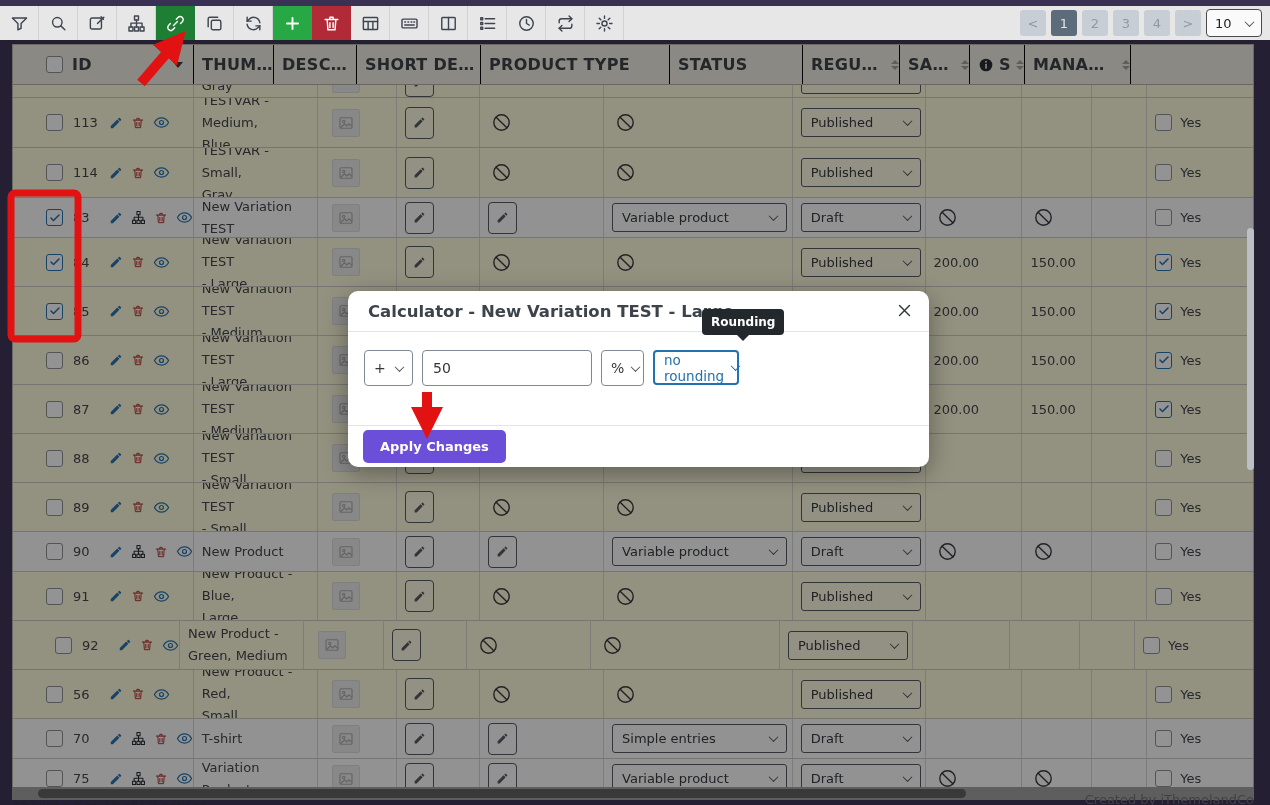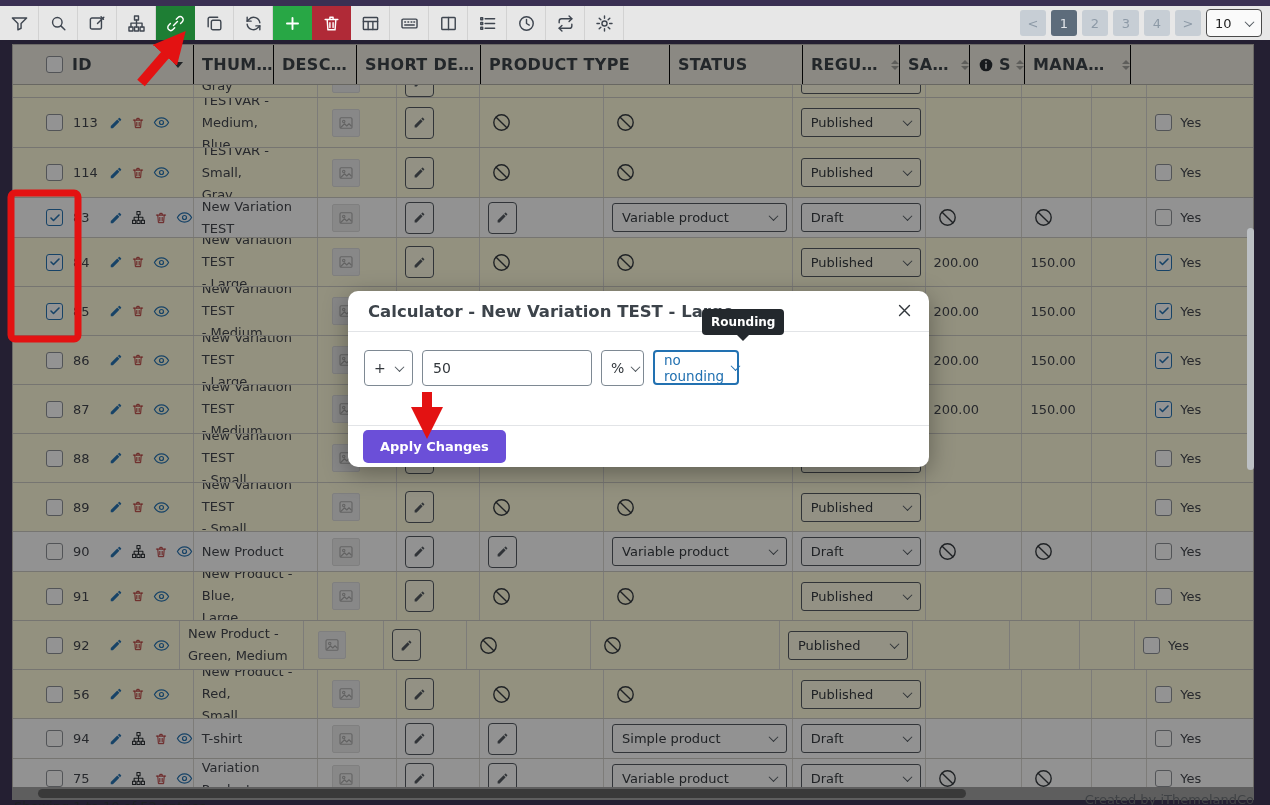--- a/index.html
+++ b/index.html
@@ -1203,21 +1203,21 @@
         </div>
         <div class="cell " style="width: 97px;"></div>
         <div class="cell " style="width: 70px;"></div>
         <div class="cell " style="width: 55px;"></div>
         <div class="cell " style="width: 106px; border-right: none;">
           <span class="cb"></span>
           <span class="stock-label">Yes</span>
         </div>
       </div>
       <div class="trow var" style="height: 49px;">
-        <div class="cell cell-id" style="width: 167px;">
+        <div class="cell cell-id" style="width: 167px; justify-content: flex-end;">
           <span class="cb"></span>
           <span class="idtxt">92</span>
           <span class="acts">
             <span class="act">
               <svg width="14" height="14" viewBox="0 0 24 24" fill="none" stroke="#2271b1" stroke-width="1.7" stroke-linecap="round" stroke-linejoin="round">
                 <path d="M3 17.2V21h3.8L17.8 9.9l-3.7-3.7L3 17.2z" fill="#2271b1" stroke="none"></path>
                 <path d="M20.7 7a1 1 0 000-1.4L18.4 3.3a1 1 0 00-1.4 0l-1.8 1.8 3.7 3.7L20.7 7z" fill="#2271b1" stroke="none"></path>
               </svg>
             </span>
             <span class="act">
@@ -1353,21 +1353,21 @@
         <div class="cell " style="width: 70px;"></div>
         <div class="cell " style="width: 55px;"></div>
         <div class="cell " style="width: 106px; border-right: none;">
           <span class="cb"></span>
           <span class="stock-label">Yes</span>
         </div>
       </div>
       <div class="trow prod" style="height: 40px;">
         <div class="cell cell-id" style="width: 181px;">
           <span class="cb"></span>
-          <span class="idtxt">94</span>
+          <span class="idtxt">70</span>
           <span class="acts">
             <span class="act">
               <svg width="14" height="14" viewBox="0 0 24 24" fill="none" stroke="#2271b1" stroke-width="1.7" stroke-linecap="round" stroke-linejoin="round">
                 <path d="M3 17.2V21h3.8L17.8 9.9l-3.7-3.7L3 17.2z" fill="#2271b1" stroke="none"></path>
                 <path d="M20.7 7a1 1 0 000-1.4L18.4 3.3a1 1 0 00-1.4 0l-1.8 1.8 3.7 3.7L20.7 7z" fill="#2271b1" stroke="none"></path>
               </svg>
             </span>
             <span class="act">
               <svg width="15" height="15" viewBox="0 0 24 24" fill="none" stroke="#23282d" stroke-width="1.7" stroke-linecap="round" stroke-linejoin="round">
                 <rect x="9.5" y="2.5" width="5" height="5"></rect>
@@ -1413,21 +1413,21 @@
         <div class="cell " style="width: 124px;">
           <span class="editbox">
             <svg width="13" height="13" viewBox="0 0 24 24" fill="none" stroke="#50575e" stroke-width="1.8" stroke-linecap="round" stroke-linejoin="round">
               <path d="M3 17.2V21h3.8L17.8 9.9l-3.7-3.7L3 17.2z" fill="#50575e" stroke="none"></path>
               <path d="M20.7 7a1 1 0 000-1.4L18.4 3.3a1 1 0 00-1.4 0l-1.8 1.8 3.7 3.7L20.7 7z" fill="#50575e" stroke="none"></path>
             </svg>
           </span>
         </div>
         <div class="cell " style="width: 189px;">
           <span class="sel" style="width:175px">
-            <span>Simple product</span>
+            <span>Simple entries</span>
             <span class="chev"></span>
           </span>
         </div>
         <div class="cell " style="width: 133px;">
           <span class="sel" style="width:120px">
             <span>Draft</span>
             <span class="chev"></span>
           </span>
         </div>
         <div class="cell " style="width: 97px;"></div>

